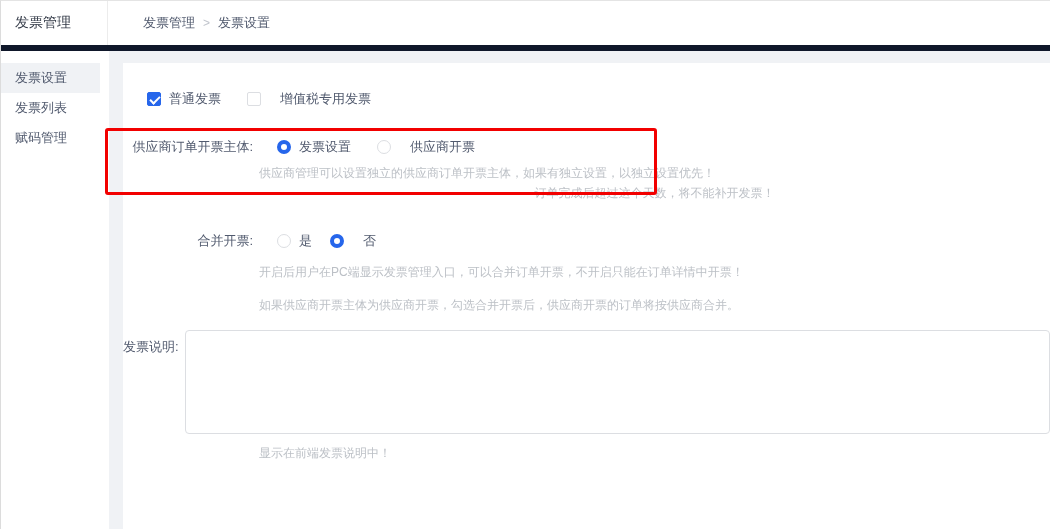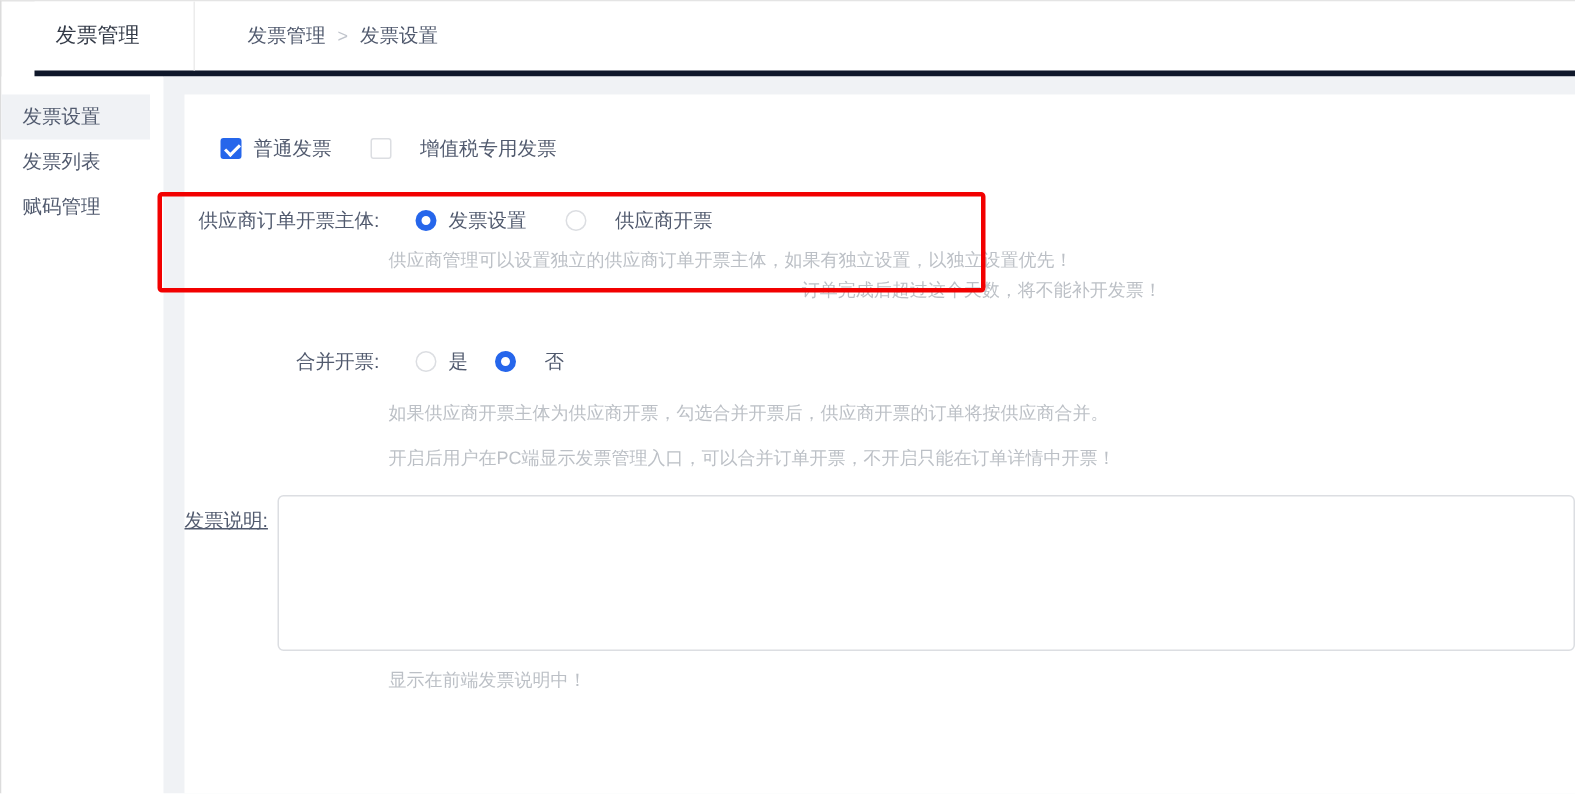--- a/index.html
+++ b/index.html
@@ -16,22 +16,21 @@
     height: 529px;
     border-top: 1px solid #e4e4e4;
     border-left: 1px solid #dcdcdc;
     background: #fff;
   }
   
   .header {
     display: flex;
     height: 50px;
     background: #fff;
-    border-bottom: 4px solid #0f172a;
-    margin-left: 22px;
+    border-bottom: 6px solid #0f172a;
   }
   .header-left {
     width: 107px;
     border-right: 1px solid #ececec;
     display: flex;
     align-items: center;
     padding-left: 14px;
     font-size: 14px;
     color: #333a47;
   }
@@ -120,21 +119,21 @@
     border: 1px solid #dcdee2;
     border-radius: 4px;
     padding: 0 8px 0 14px;
     font-size: 13px;
     color: #515a6e;
     outline: none;
     font-family: "Liberation Sans", "DejaVu Sans", sans-serif;
   }
   .unit { margin-left: 18px; color: #515a6e; }
   .row-textarea { display: flex; align-items: flex-start; margin-top: 17px; }
-  .row-textarea .label { padding-top: 8px; text-decoration: underline; }
+  .row-textarea .label { padding-top: 8px; }
   .desc-textarea {
     margin-left: 6px;
     flex: 1;
     height: 104px;
     border: 1px solid #dcdee2;
     border-radius: 4px;
     resize: none;
     outline: none;
     padding: 6px 8px;
     font-size: 13px;
@@ -224,22 +223,22 @@
             <span class="opt">
               <span class="radio"></span>
               <span class="txt">是</span>
             </span>
             <span class="opt" style="margin-left:18px;">
               <span class="radio checked"></span>
               <span class="txt">否</span>
             </span>
           </div>
         </div>
+        <div class="tip mt-14">开启后用户在PC端显示发票管理入口，可以合并订单开票，不开启只能在订单详情中开票！</div>
         <div class="tip mt-17">如果供应商开票主体为供应商开票，勾选合并开票后，供应商开票的订单将按供应商合并。</div>
-        <div class="tip mt-14">开启后用户在PC端显示发票管理入口，可以合并订单开票，不开启只能在订单详情中开票！</div>
 
         <div class="row-textarea">
           <span class="label">发票说明:</span>
           <textarea class="desc-textarea" style=""></textarea>
         </div>
         <div class="tip mt-11">显示在前端发票说明中！</div>
 
       </div>
     </div>
   </div>

